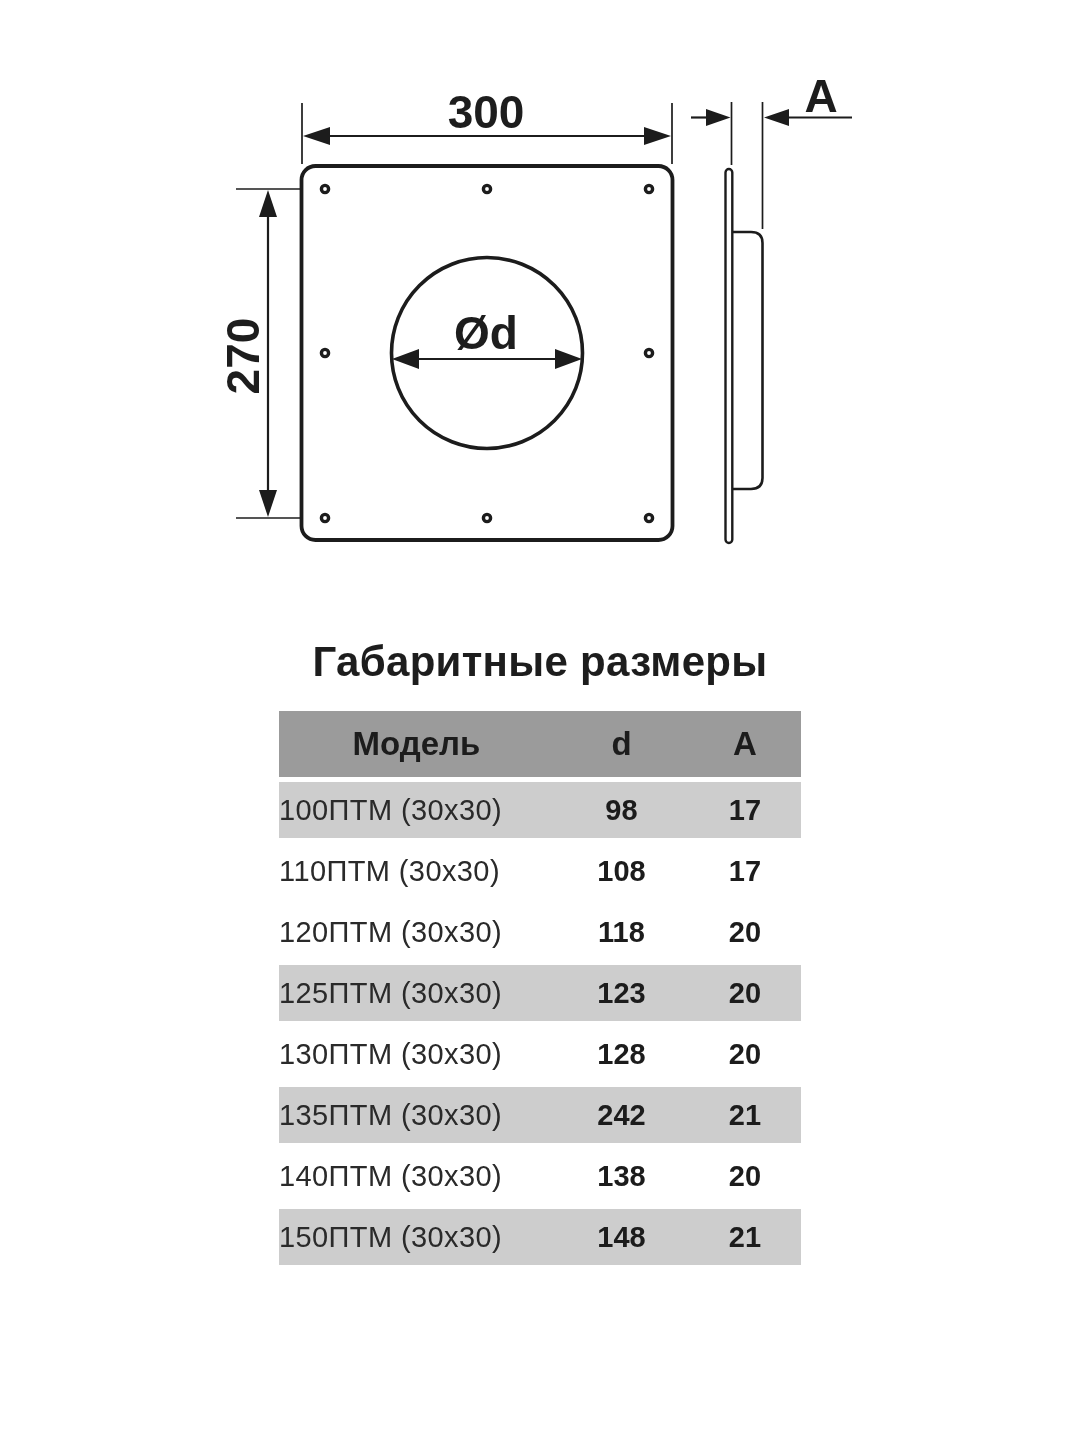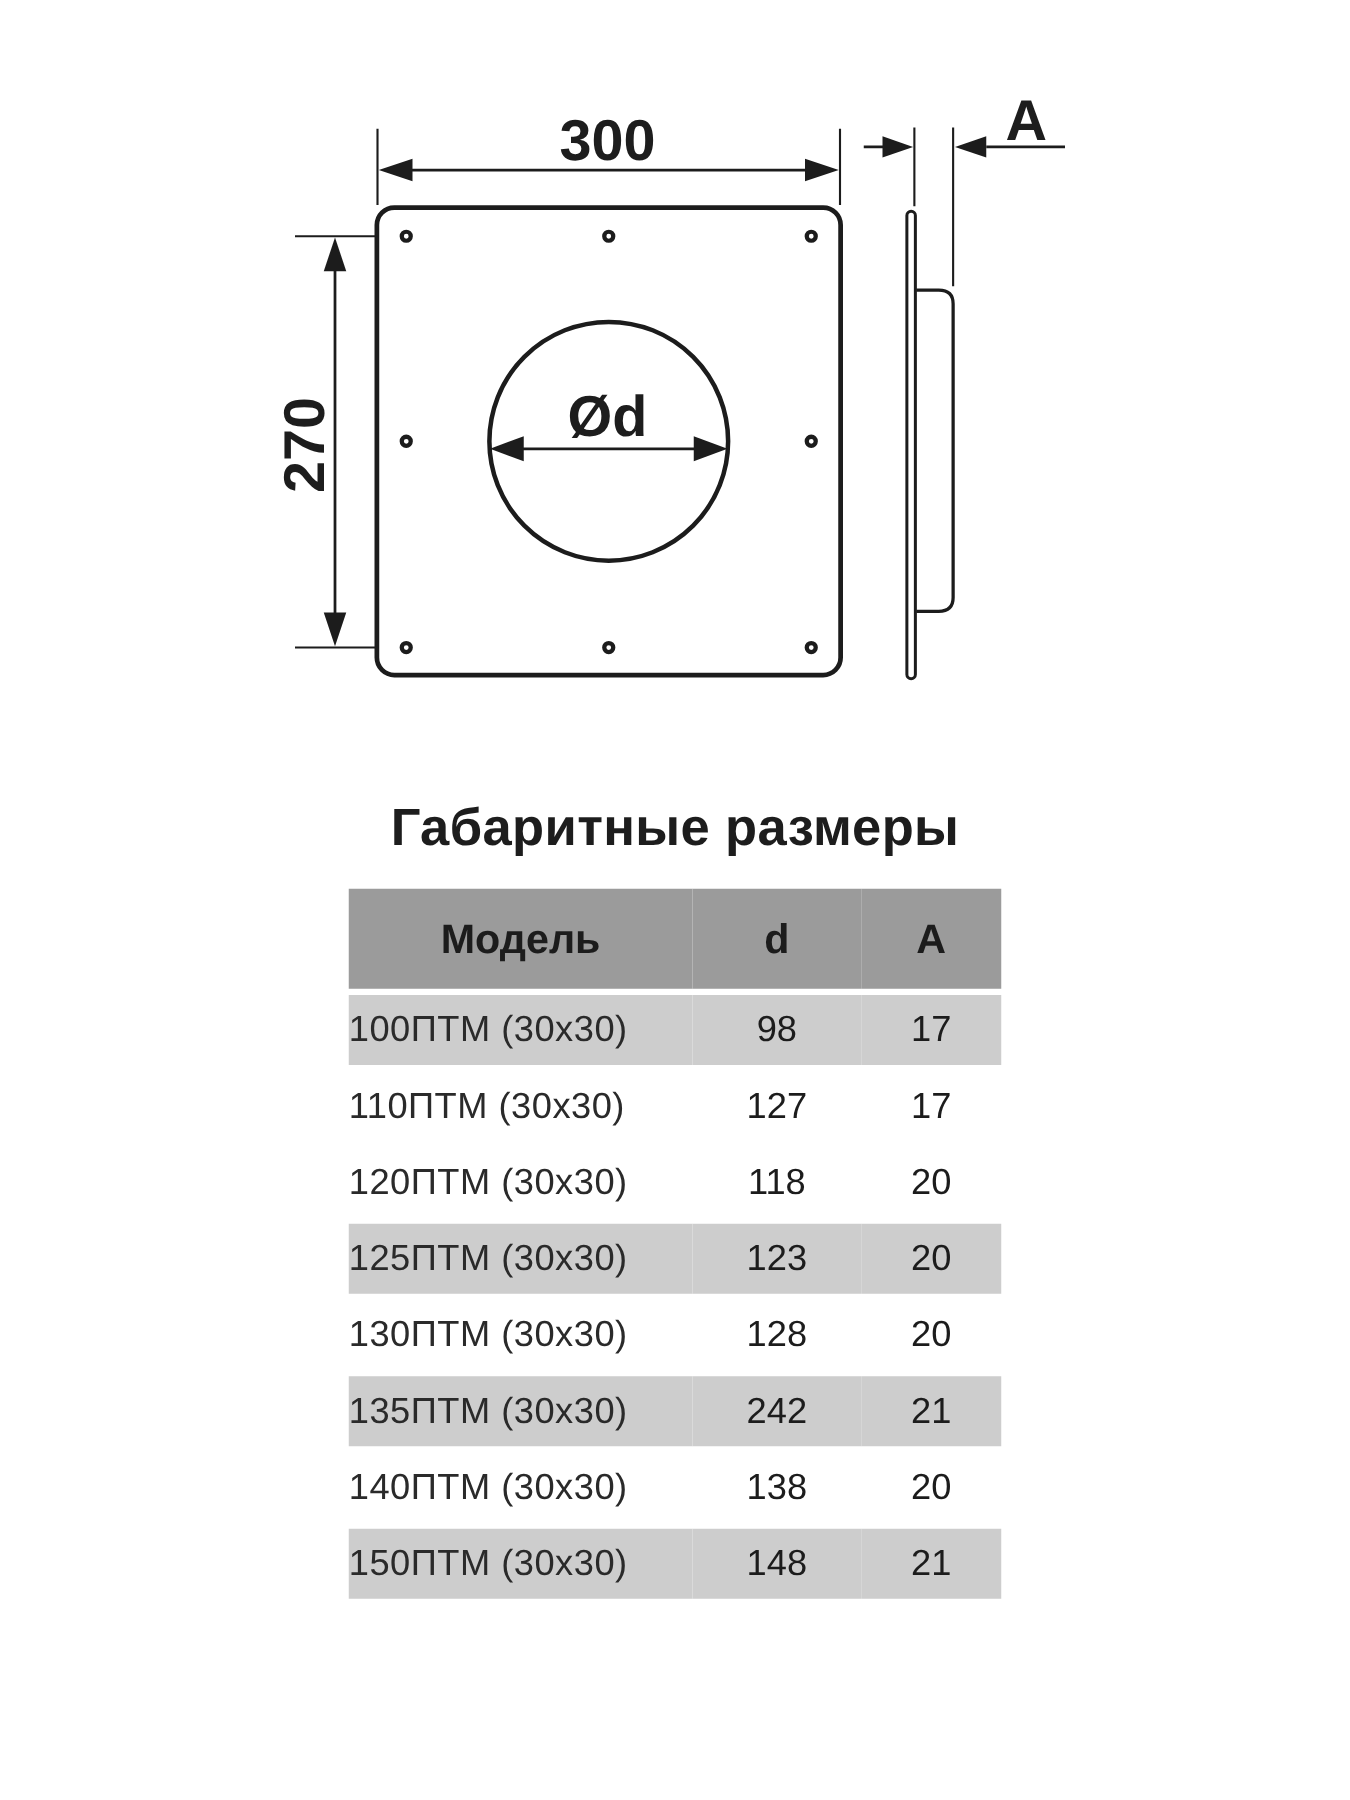--- a/index.html
+++ b/index.html
@@ -16,27 +16,27 @@
   }
   .table-title{
     margin:18px 0 0 0;text-align:center;
     font-size:42px;line-height:48px;font-weight:700;color:#1d1d1d;letter-spacing:.3px;
   }
   table.dim-table{
     width:522px;margin:20px auto 0 auto;
     border-collapse:separate;border-spacing:0 5px;table-layout:fixed;
   }
   table.dim-table th{
-    background:#9b9b9b;height:80px;padding:0;
+    background:#9b9b9b;height:66px;padding:0;
     font-size:33px;font-weight:700;text-align:center;color:#1c1c1c;
   }
   table.dim-table td{height:56px;padding:0;font-size:29px;background:#ffffff;}
   table.dim-table tr.alt td{background:#cdcdcd;}
   td.model{text-align:left;padding-left:9px;font-weight:400;color:#2a2a2a;letter-spacing:.4px;margin-left:32px;}
-  td.val{text-align:center;font-weight:400;color:#1c1c1c;}
+  td.val{text-align:center;font-weight:700;color:#1c1c1c;}
 </style>
 </head>
 <body>
 
 <div class="page">
 
   <svg class="drawing" width="1080" height="620" viewBox="0 0 1080 620">
 
     <g stroke="#1c1c1c">
       <line x1="302" y1="103" x2="302" y2="164" stroke-width="1.7"></line>
@@ -107,21 +107,21 @@
       </tr>
     </thead>
     <tbody>
       <tr class="alt">
         <td class="model">100ПТМ (30х30)</td>
         <td class="val">98</td>
         <td class="val">17</td>
       </tr>
       <tr>
         <td class="model">110ПТМ (30х30)</td>
-        <td class="val">127</td>
+        <td class="val">108</td>
         <td class="val">17</td>
       </tr>
       <tr>
         <td class="model">120ПТМ (30х30)</td>
         <td class="val">118</td>
         <td class="val">20</td>
       </tr>
       <tr class="alt">
         <td class="model">125ПТМ (30х30)</td>
         <td class="val">123</td>

